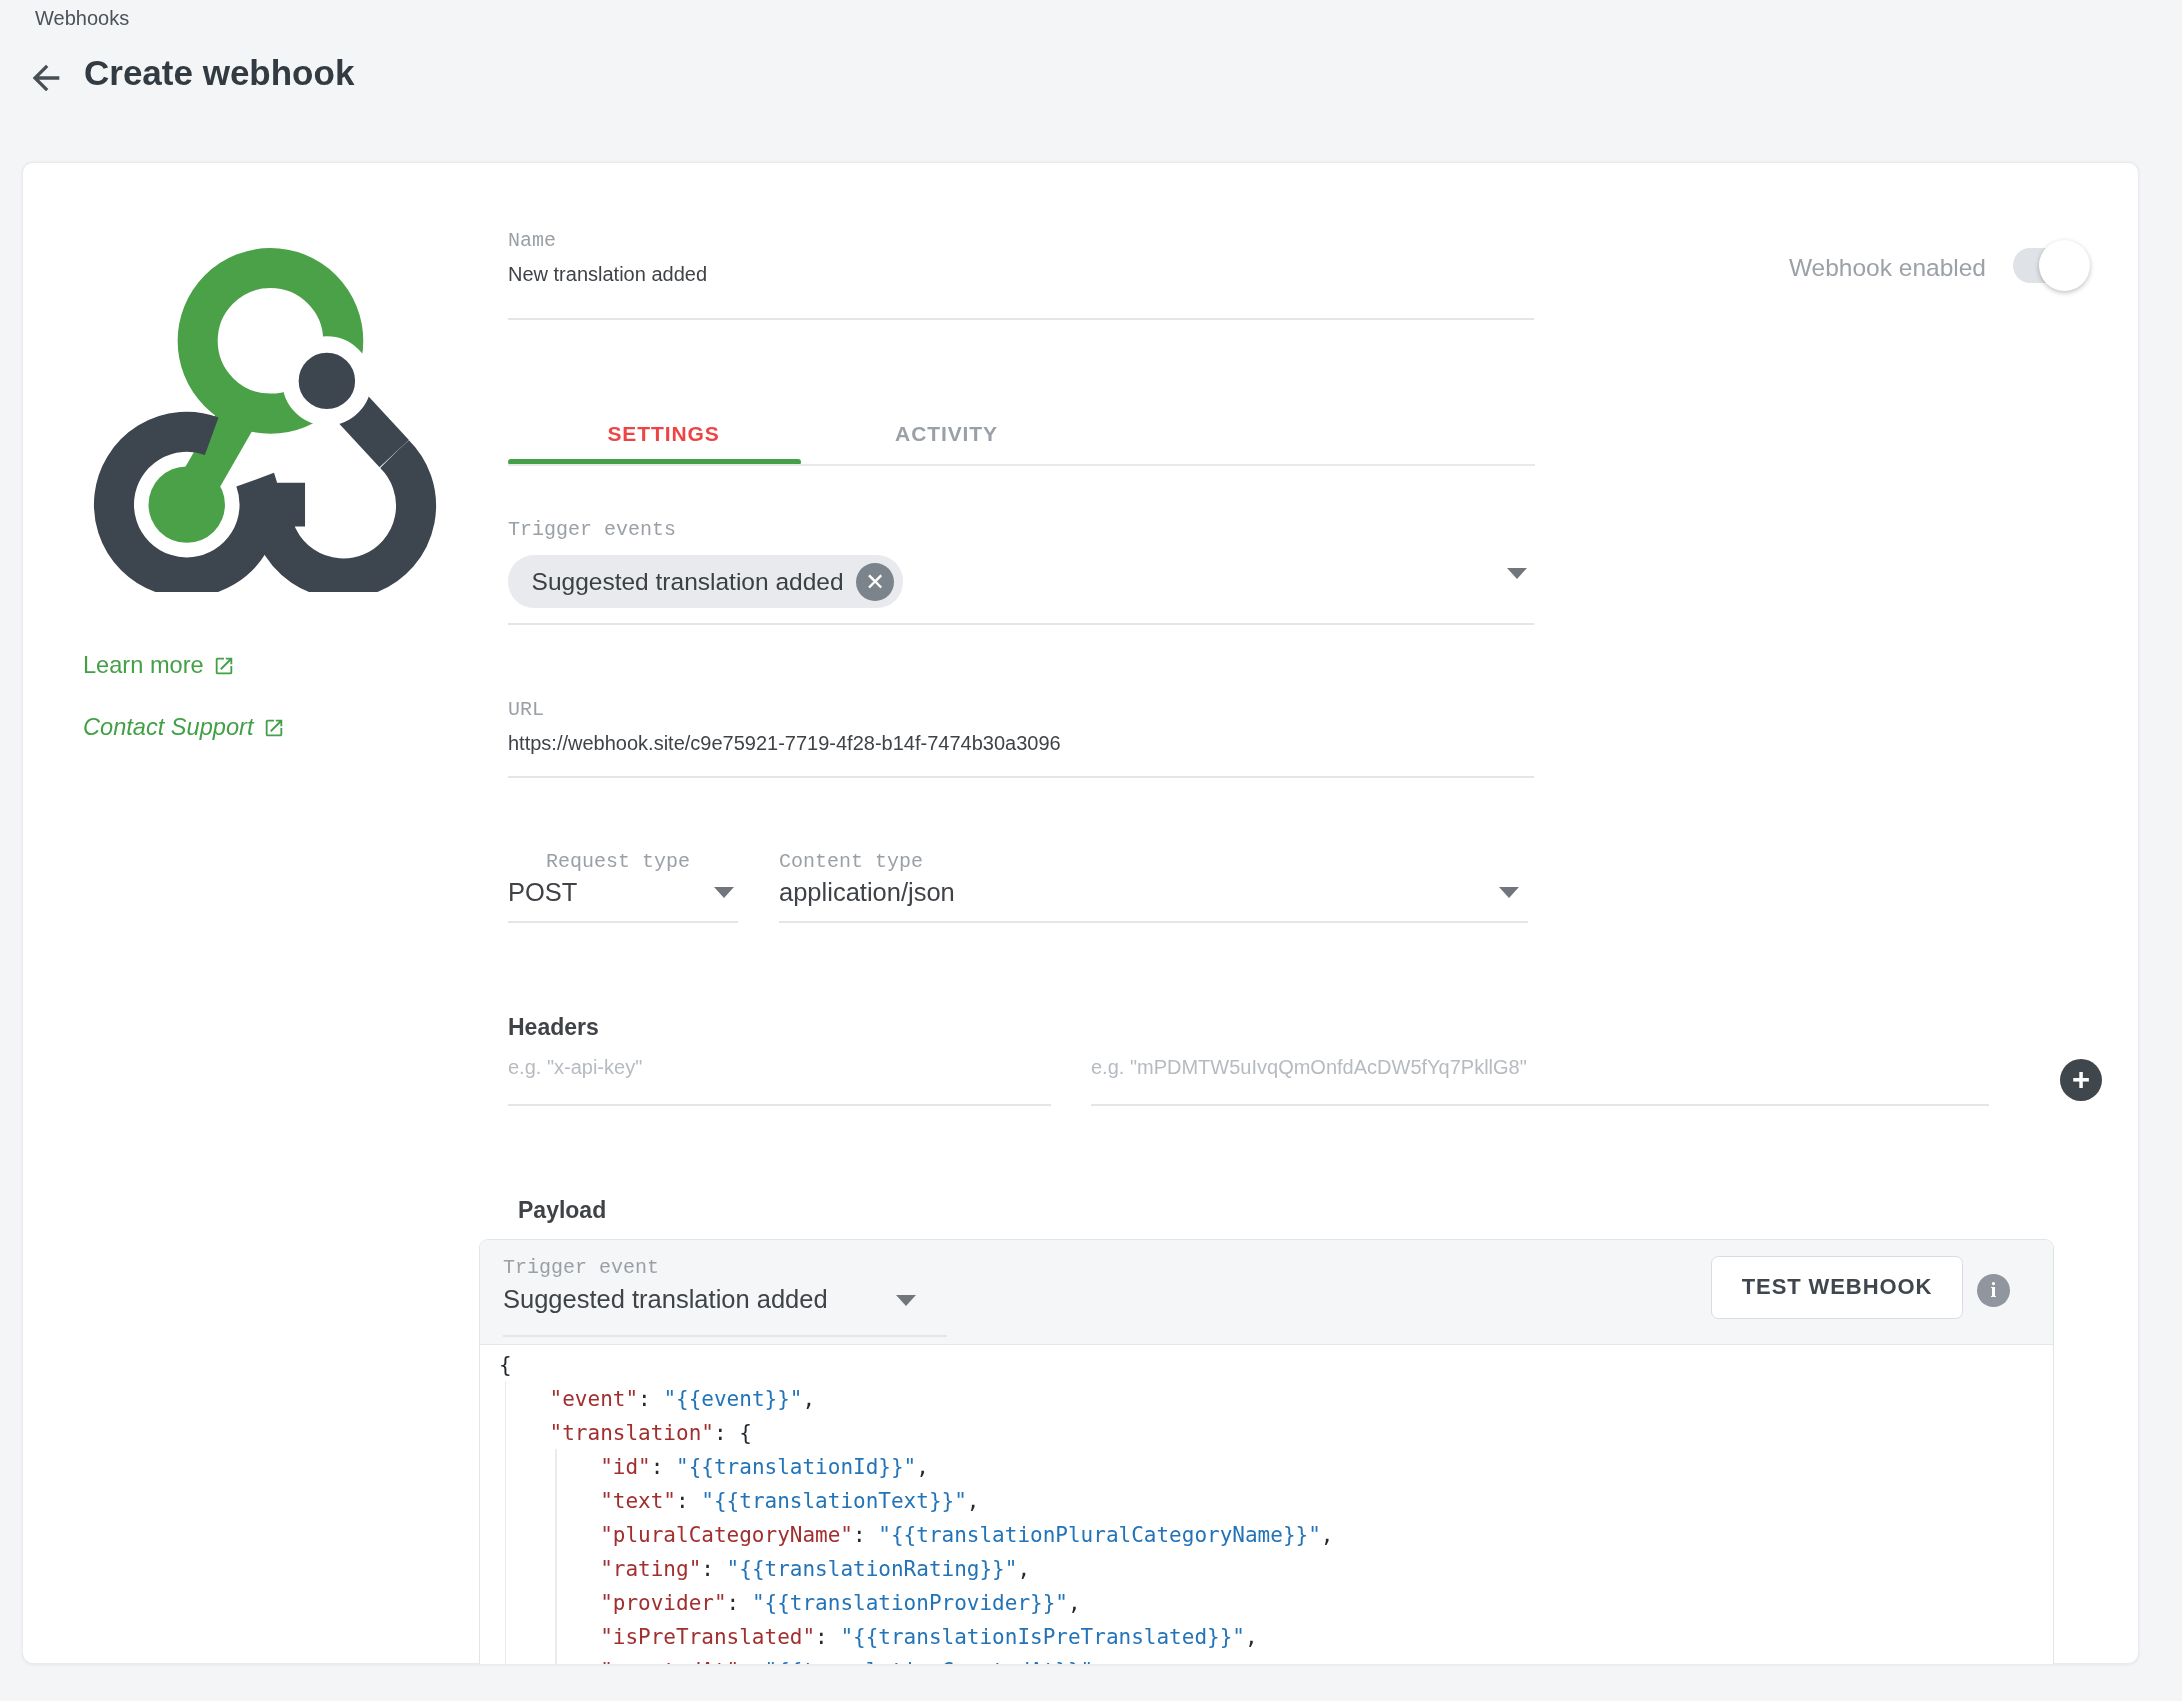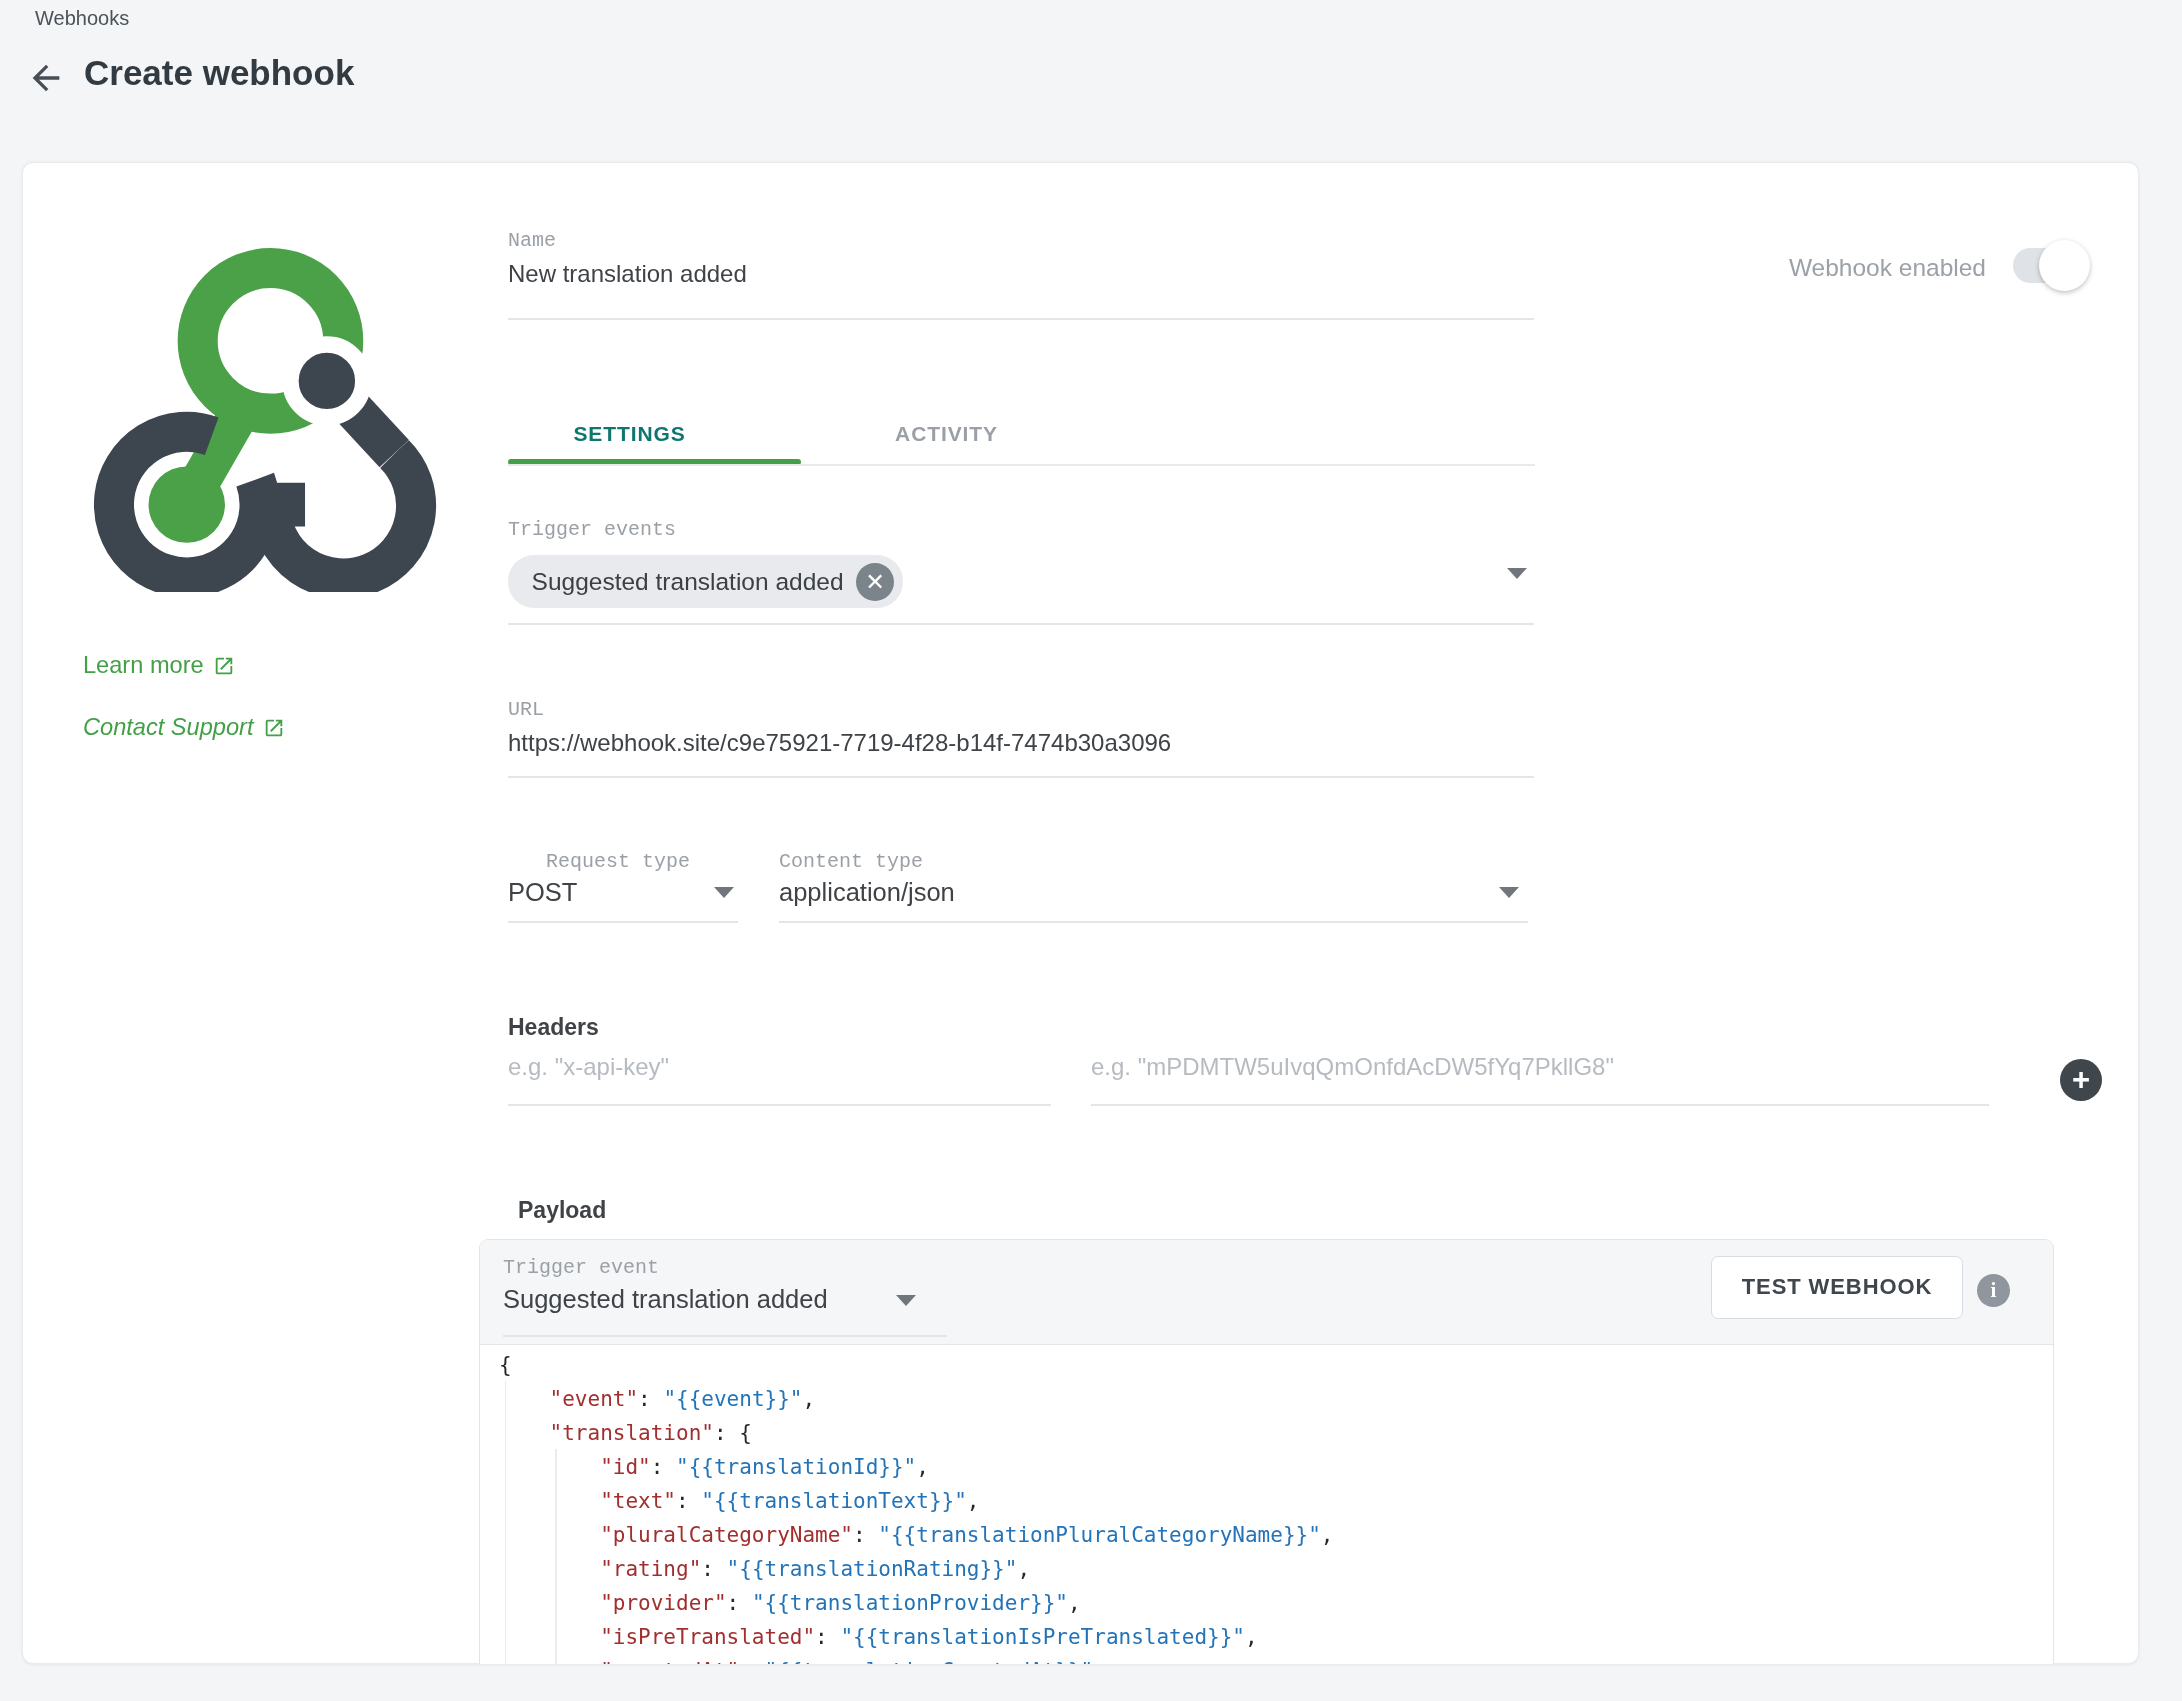--- a/index.html
+++ b/index.html
@@ -23,34 +23,34 @@
   .green-link .ext { width:22px; height:22px; }
   .link-learn { left:60px; top:489px; }
   .link-support { left:60px; top:551px;font-style:italic; }
 
   
   .f-label { font-size:20px; color:#9aa0a6;font-family:Liberation Mono, monospace; }
   .f-value { font-size:25.5px; color:#3f4347; }
   .underline { height:1.8px; background:#e3e5e8; }
   .caret { width:0; height:0; border-left:10px solid transparent; border-right:10px solid transparent; border-top:11.8px solid #70767c; }
 
-  input.text-field { font-family:"Liberation Sans","DejaVu Sans",sans-serif; font-size:24px; color:#3f4347;
+  input.text-field { font-family:"Liberation Sans","DejaVu Sans",sans-serif; font-size:20px; color:#3f4347;
         border:none; outline:none; background:transparent; width:100%; height:100%; }
   input.text-field::placeholder { color:#b6bbc1; opacity:1; }
 
   
   .toggle-label { top:91px; right:152px; font-size:24.5px; color:#9ba1a7; }
   .toggle-track { left:1990px; top:85px; width:69px; height:35px; border-radius:17.3px; background:#dfe2e6; cursor:pointer; }
   .toggle-thumb { left:2016px; top:77px; width:51px; height:51px; border-radius:50%; background:#ffffff;
                   box-shadow:0 1.8px 5.5px rgba(0,0,0,.25); }
 
   
   .tab { top:244px; width:293px; height:53px; display:flex; align-items:center; justify-content:center;
          font-size:21px; font-weight:bold; letter-spacing:0.9px; cursor:pointer; }
-  .tab-settings { left:460px; color:#0f766e; }
+  .tab-settings { left:494px; color:#ef4444; }
   .tab-activity { left:777px; color:#9aa0a6; }
   .tab-indicator { left:485px; top:296px; width:293px; height:6.4px; background:#43a047; border-radius:3.6px; }
   .tab-baseline { left:485px; top:301px; width:1027px; height:1.8px; background:#e7e9ec; }
 
   
   .chip { left:485px; top:392px; height:53px; background:#e8eaed; border-radius:26px;
           display:flex; align-items:center; padding:0 9px 0 23.6px; gap:12.7px; }
   .chip-text { font-size:24.5px; color:#3c4043; }
   .chip-x { width:38px; height:38px; border-radius:50%; background:#7b838b; color:#ffffff;
             display:flex; align-items:center; justify-content:center; font-size:23.6px; font-weight:bold; cursor:pointer; }

